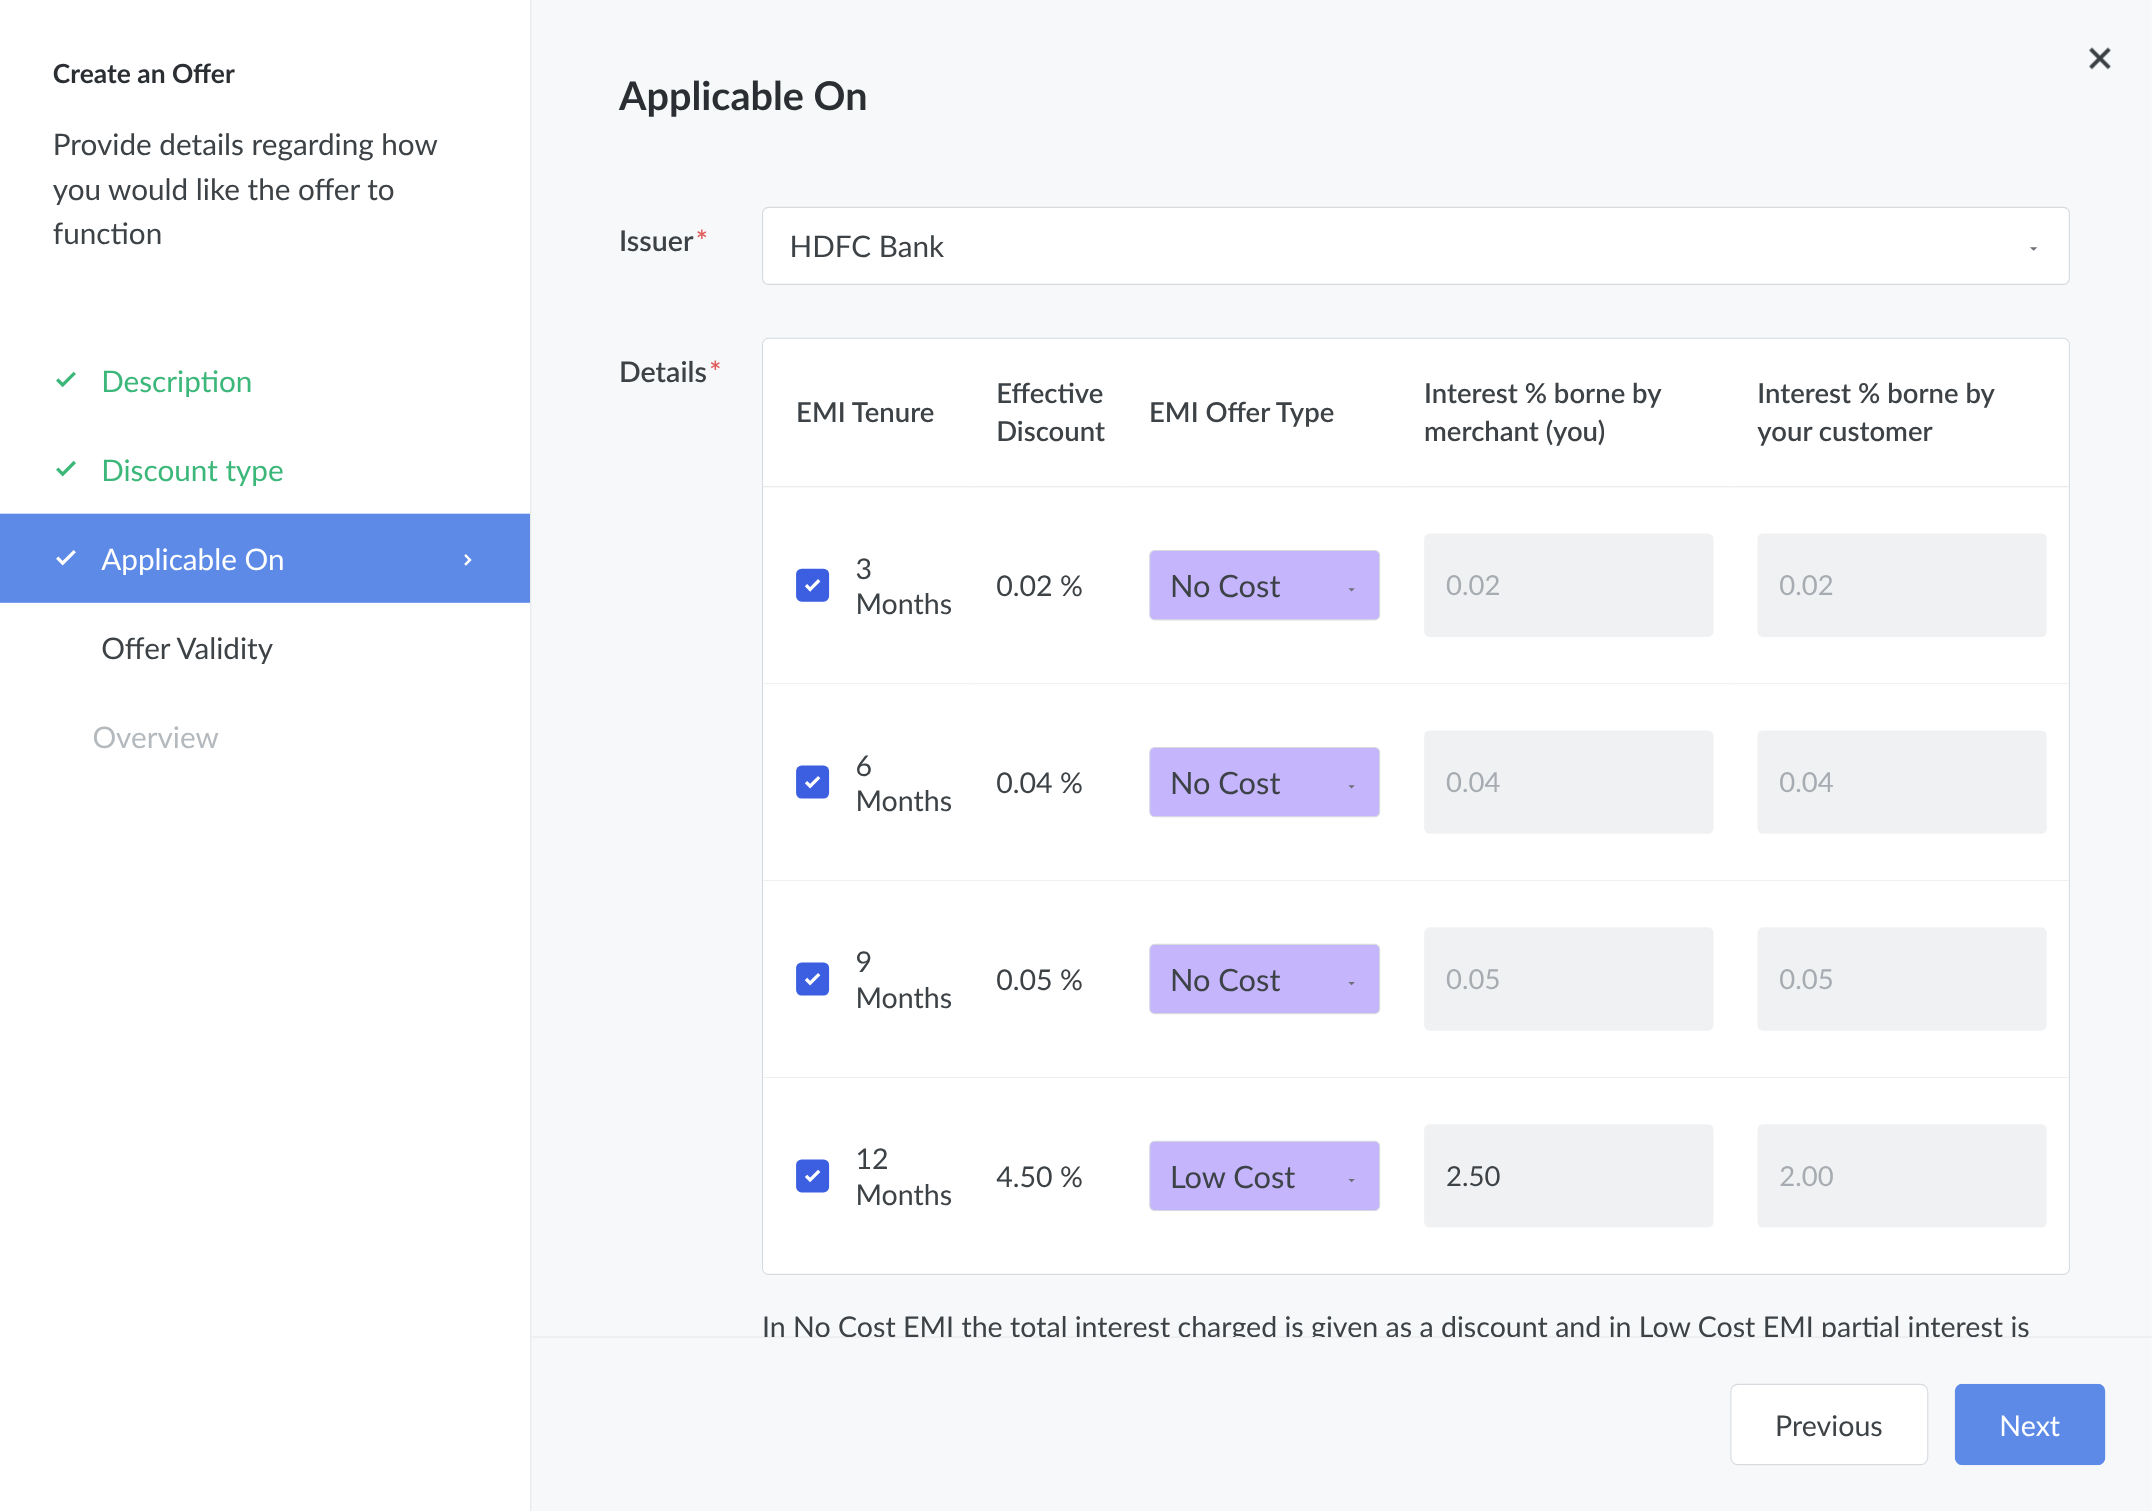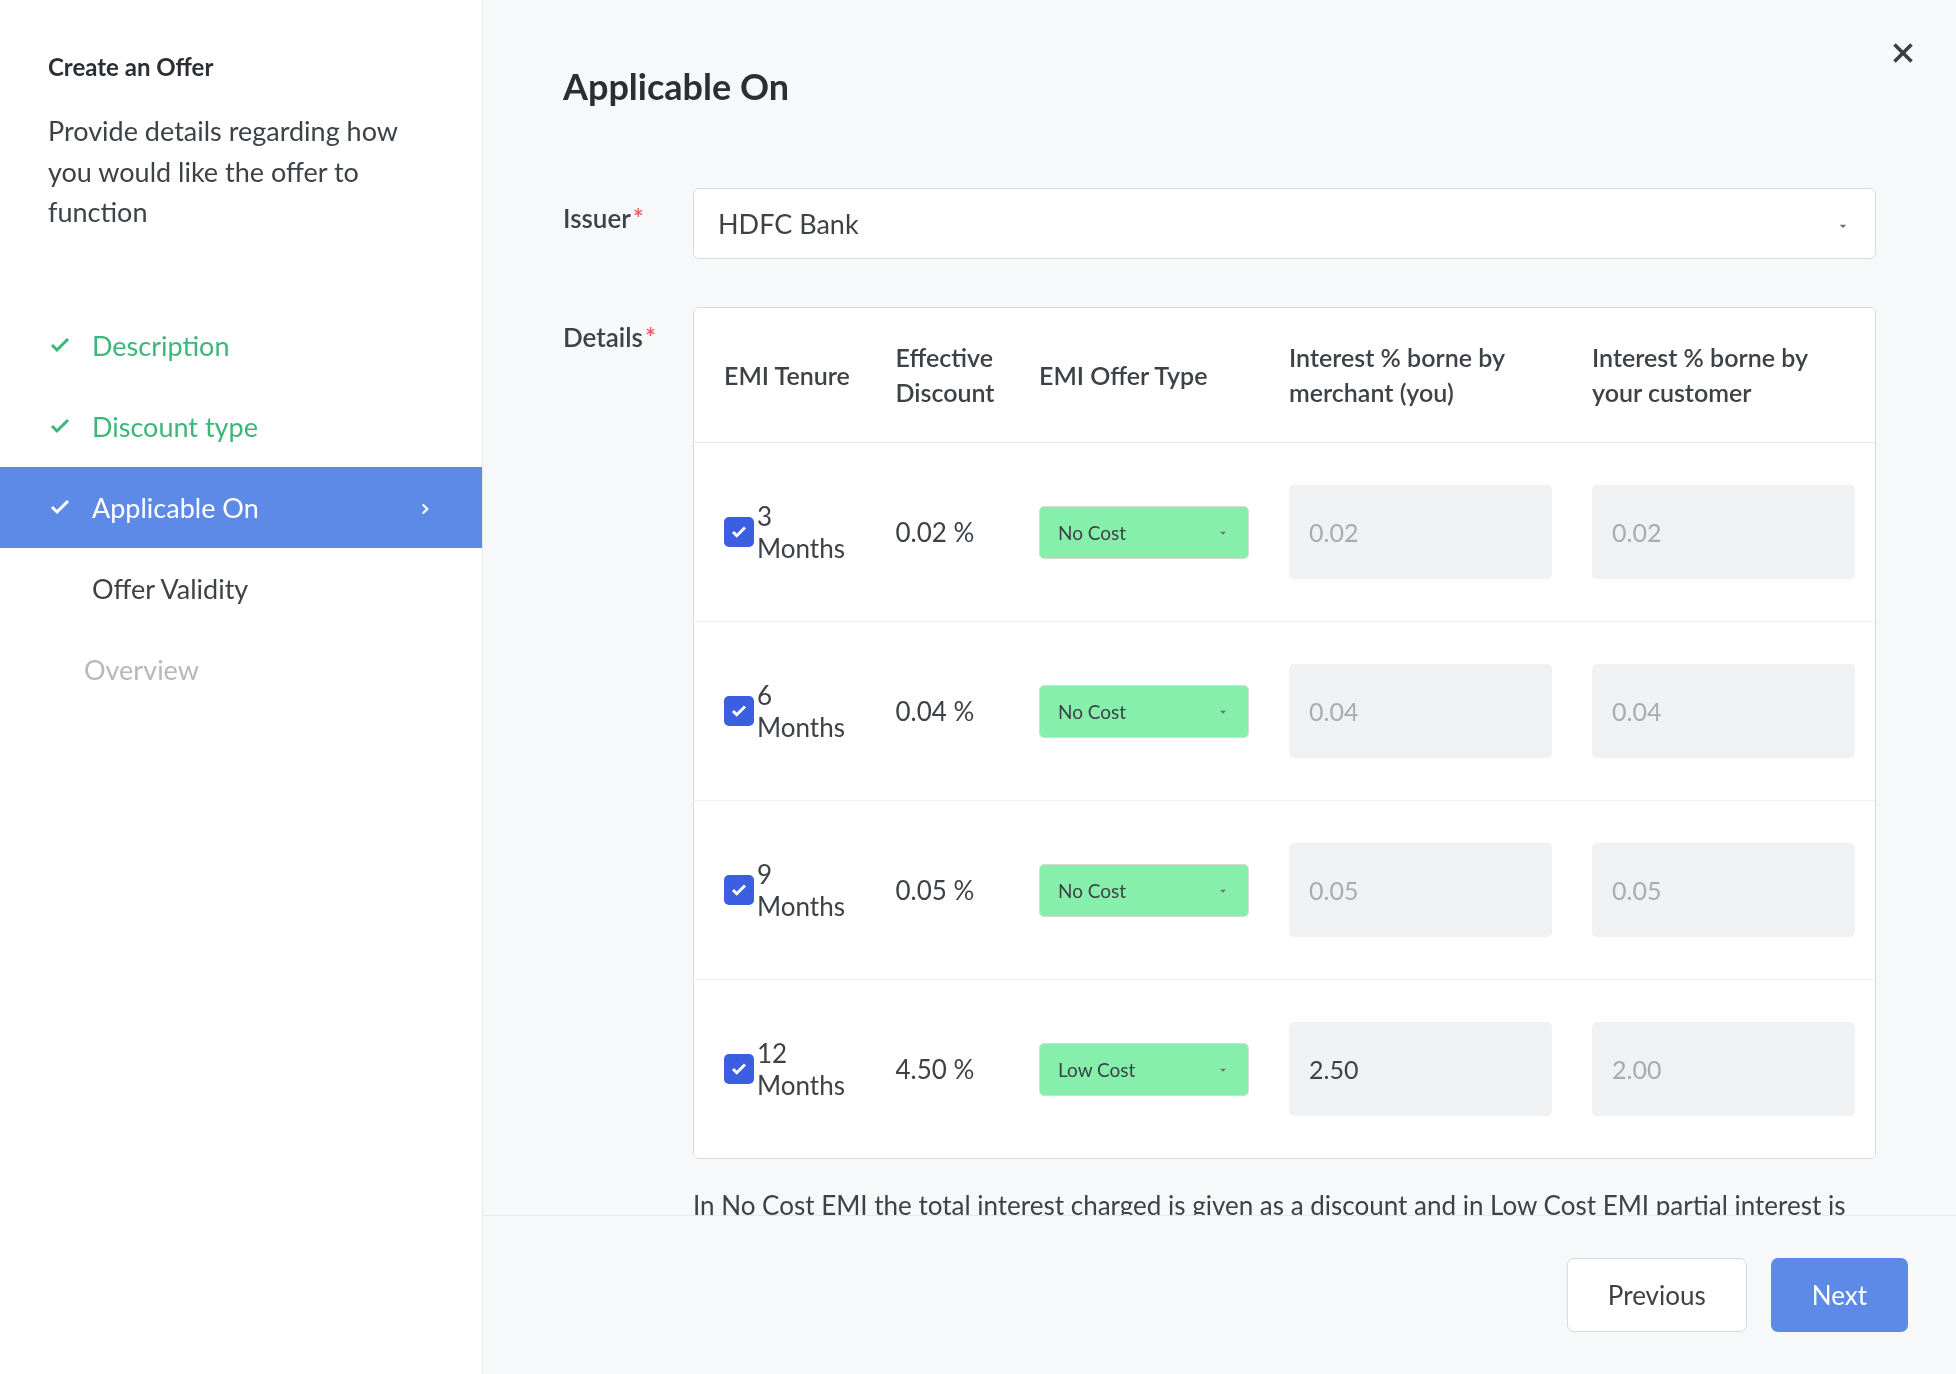--- a/index.html
+++ b/index.html
@@ -145,39 +145,39 @@
 tbody td {
   padding: 42px 20px;
   font-size: 26px;
   color: #3d4246;
   border-bottom: 1px solid #eef0f2;
   vertical-align: middle;
 }
 tbody tr:last-child td { border-bottom: none; }
 tbody td:first-child { padding-left: 30px; }
 
-.tenure-cell { display: flex; align-items: center; gap: 3px; }
+.tenure-cell { display: flex; align-items: center; gap: 24px; }
 .checkbox {
   width: 30px; height: 30px;
   background: #3b5fe0;
   border-radius: 5px;
   display: inline-flex;
   align-items: center;
   justify-content: center;
   flex-shrink: 0;
   cursor: pointer;
 }
 .checkbox svg { width: 18px; height: 18px; color: #fff; }
 
 .small-select {
-  background: #86efac;
+  background: #c4b5fd;
   border: 1px solid #d6dadf;
   border-radius: 5px;
   padding: 14px 18px;
-  font-size: 19px;
+  font-size: 28px;
   color: #3d4246;
   display: inline-flex;
   align-items: center;
   justify-content: space-between;
   width: 210px;
   cursor: pointer;
 }
 .small-select .caret svg { width: 14px; height: 14px; color: #6b7076; }
 
 .num-input {

